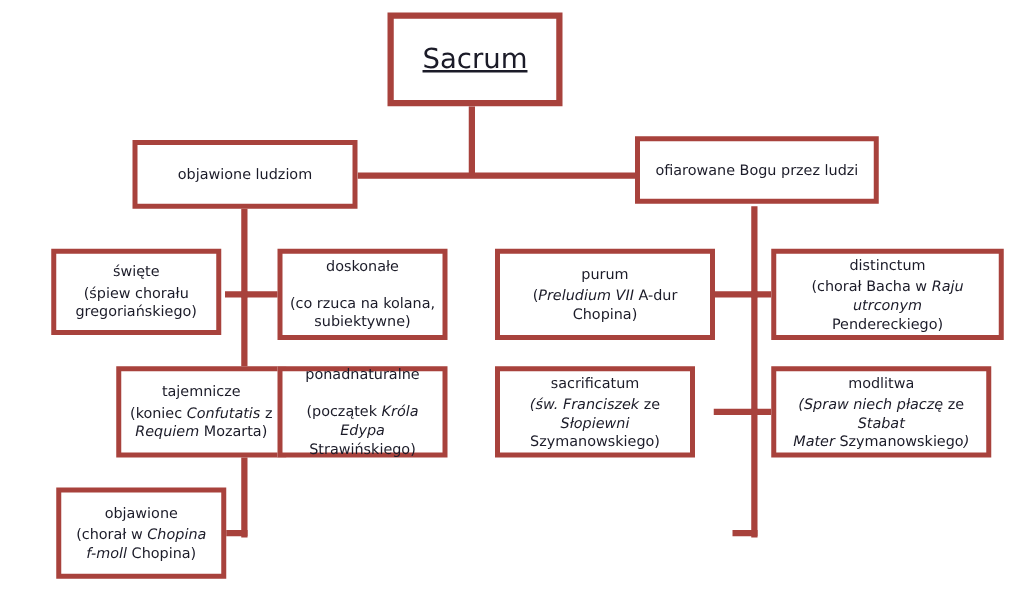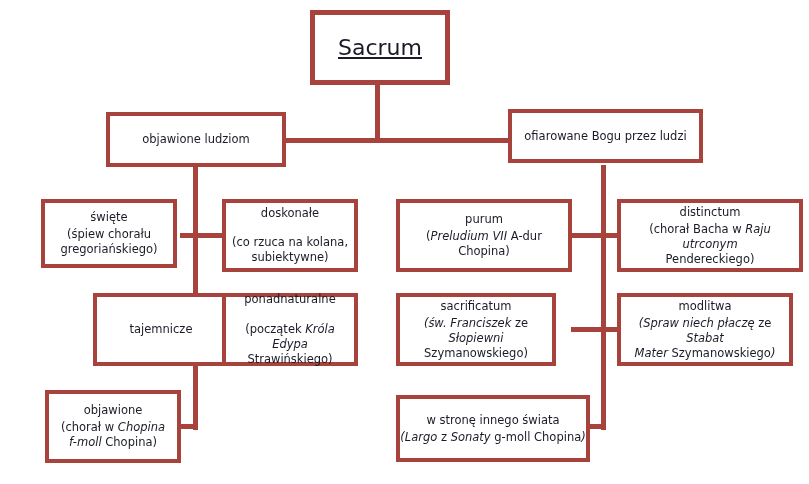--- a/index.html
+++ b/index.html
@@ -123,20 +123,24 @@
   <div class="node" style="left:617px; top:199px; width:186px; height:73px;">
     <div class="title">distinctum</div>
     <div class="sub">
       <span>(chorał Bacha w </span><span class="it">Raju utrconym</span><br>
       <span>Pendereckiego)</span>
     </div>
   </div>
 
   <div class="node" style="left:45px; top:293px; width:136px; height:73px;margin-left:48px;">
     <div class="title">tajemnicze</div>
+    <div class="sub">
+      <span>(koniec </span><span class="it">Confutatis</span><span> z</span><br>
+      <span class="it">Requiem</span><span> Mozarta)</span>
+    </div>
   </div>
 
   <div class="node" style="left:222px; top:293px; width:136px; height:73px;gap:13px;">
     <div class="title">ponadnaturalne</div>
     <div class="sub">
       <span>(początek </span><span class="it">Króla Edypa</span><br>
       <span>Strawińskiego)</span>
     </div>
   </div>
 
@@ -157,20 +161,14 @@
   </div>
 
   <div class="node" style="left:45px; top:390px; width:136px; height:73px;">
     <div class="title">objawione</div>
     <div class="sub">
       <span>(chorał w </span><span class="it">Chopina</span><br>
       <span class="it">f-moll</span><span> Chopina)</span>
     </div>
   </div>
 
-  <div class="node" style="left:396px; top:395px; width:194px; height:67px;">
-    <div class="title">w stronę innego świata</div>
-    <div class="sub">
-      <span class="it">(Largo</span><span> z </span><span class="it">Sonaty</span><span> g-moll Chopina</span><span class="it">)</span>
-    </div>
-  </div>
 
 </div>
 
 </body></html>

